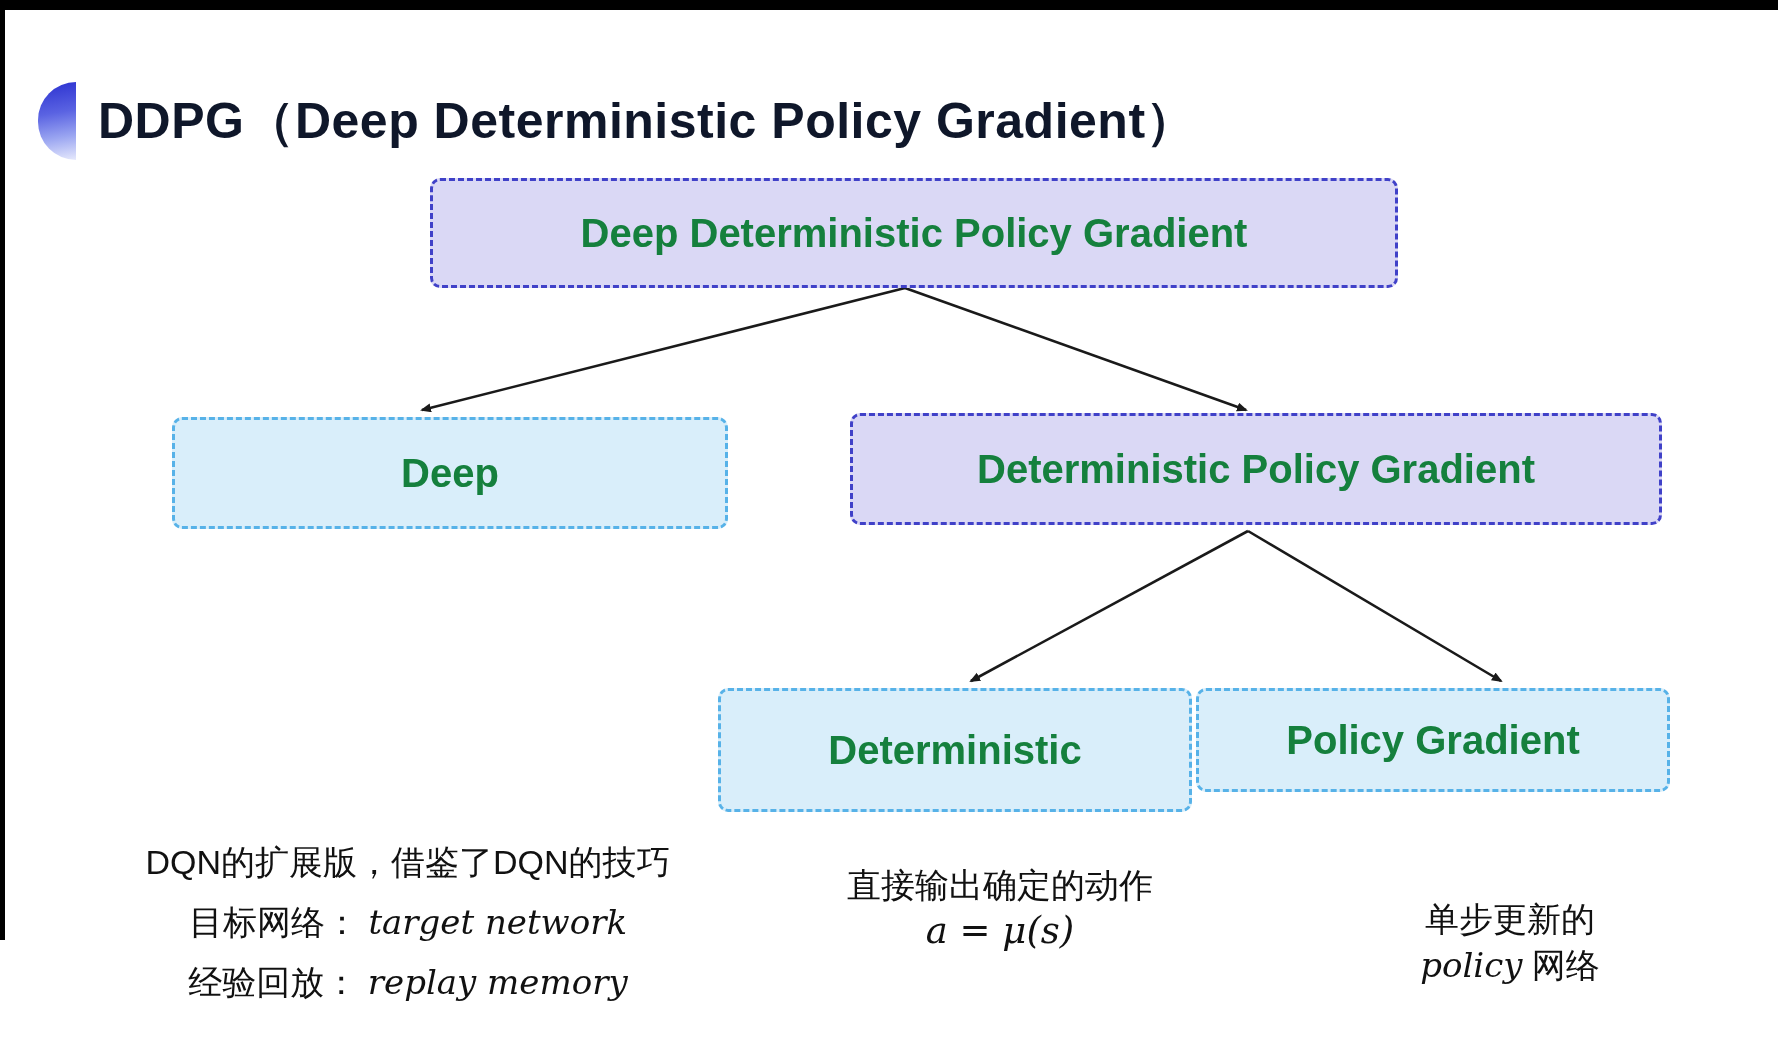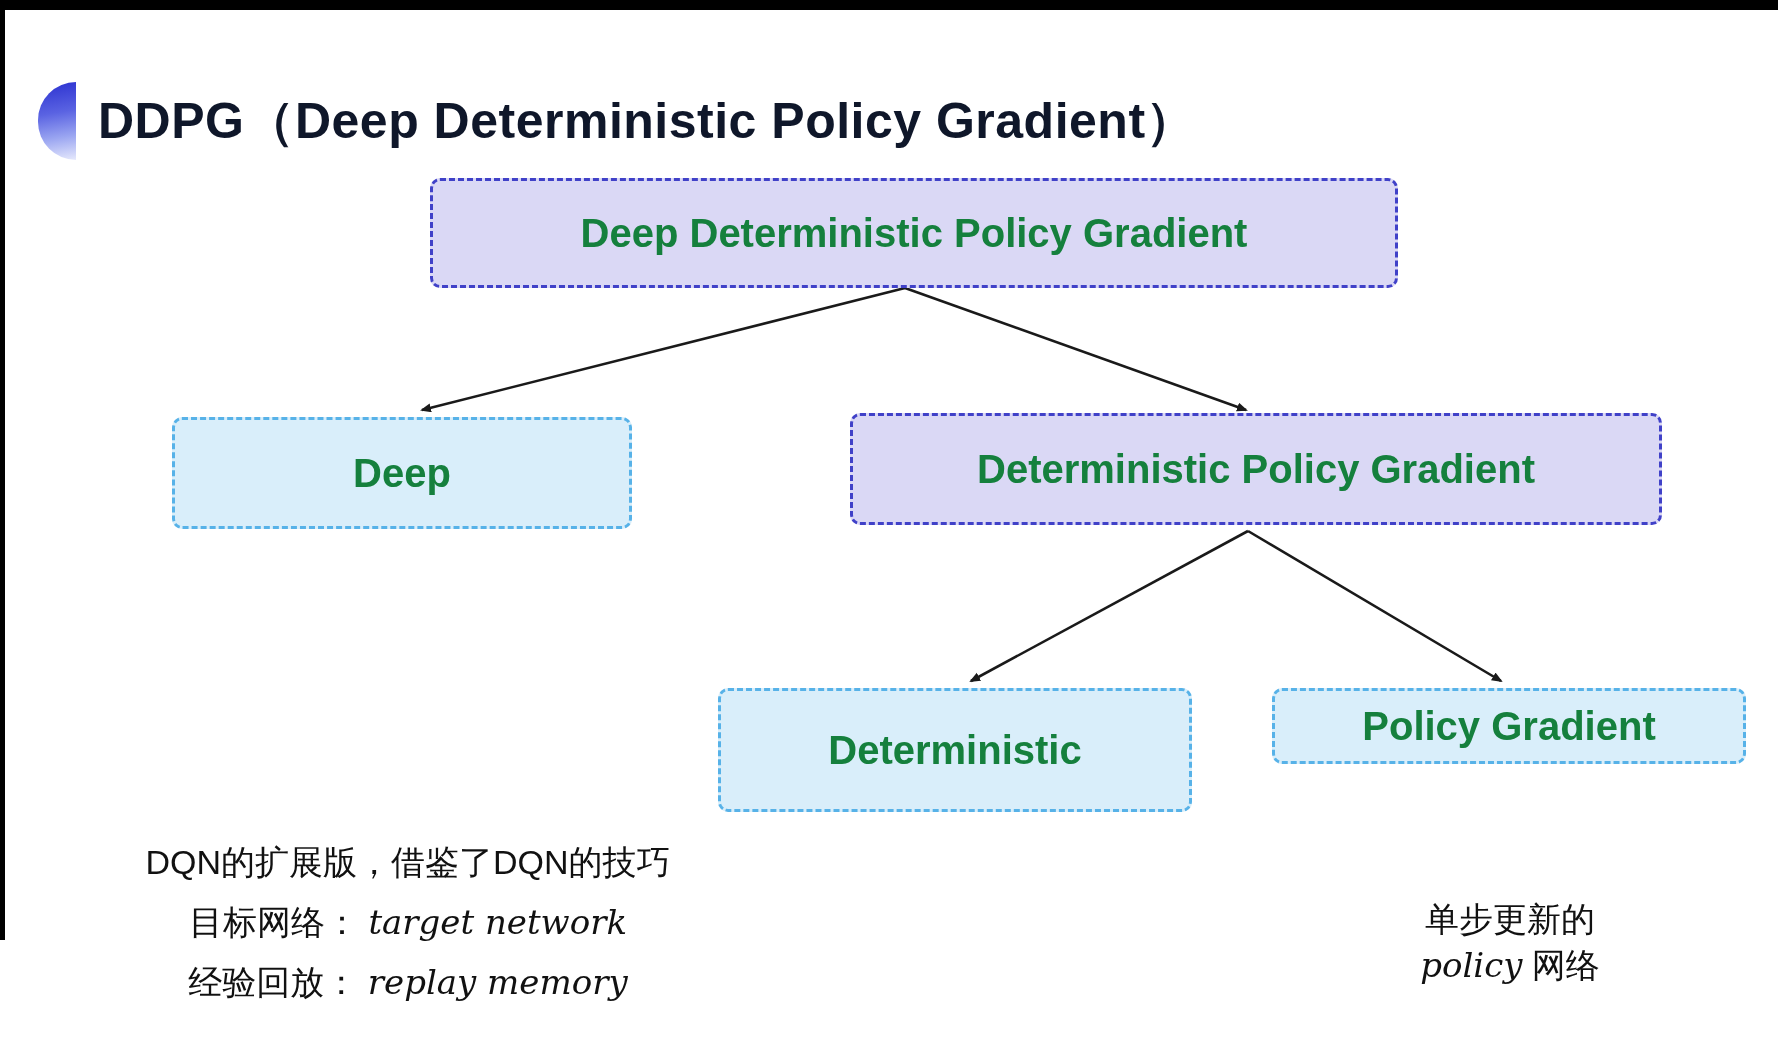--- a/index.html
+++ b/index.html
@@ -50,24 +50,24 @@
     font-size: 40px;
     font-weight: 600;
     color: #15803d;
     text-align: center;
     box-sizing: border-box;
   }
   .node.purple { background: #dad8f5; border: 3px dashed #4041c8; }
   .node.cyan   { background: #d9eefa; border: 3px dashed #57b2e8; }
 
   #node-root { left: 430px; top: 178px; width: 968px; height: 110px; }
-  #node-deep { left: 172px; top: 417px; width: 460px; height: 112px; }
+  #node-deep { left: 172px; top: 417px; width: 556px; height: 112px; }
   #node-dpg  { left: 850px; top: 413px; width: 812px; height: 112px; }
   #node-det  { left: 718px; top: 688px; width: 474px; height: 124px; }
-  #node-pg   { left: 1272px; top: 688px; width: 474px; height: 76px; }
+  #node-pg   { left: 1196px; top: 688px; width: 474px; height: 104px; }
 
   
   #arrows {
     position: absolute; left: 0; top: 0;
     width: 1778px; height: 1056px;
     pointer-events: none;
   }
 
   
   .note {
@@ -133,19 +133,23 @@
   <div id="node-pg" class="node cyan">
     <span>Policy Gradient</span>
   </div>
 
   <div id="note-deep" class="note">
     <span class="nline">DQN的扩展版，借鉴了DQN的技巧</span>
     <span class="nline"><span>目标网络：</span> <span class="en-italic">target network</span></span>
     <span class="nline"><span>经验回放：</span> <span class="en-italic">replay memory</span></span>
   </div>
 
+  <div id="note-det" class="note">
+    <span class="nline">直接输出确定的动作</span>
+    <span class="nline formula en-italic">a = μ(s)</span>
+  </div>
 
   <div id="note-pg" class="note">
     <span class="nline">单步更新的</span>
     <span class="nline"><span class="en-italic">policy</span> <span>网络</span></span>
   </div>
 
 </div>
 
 </body></html>

